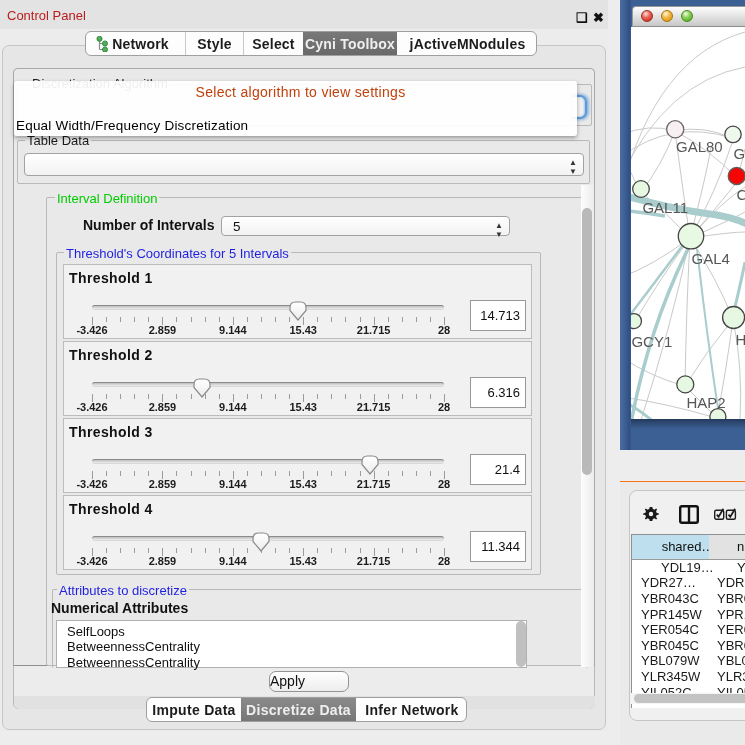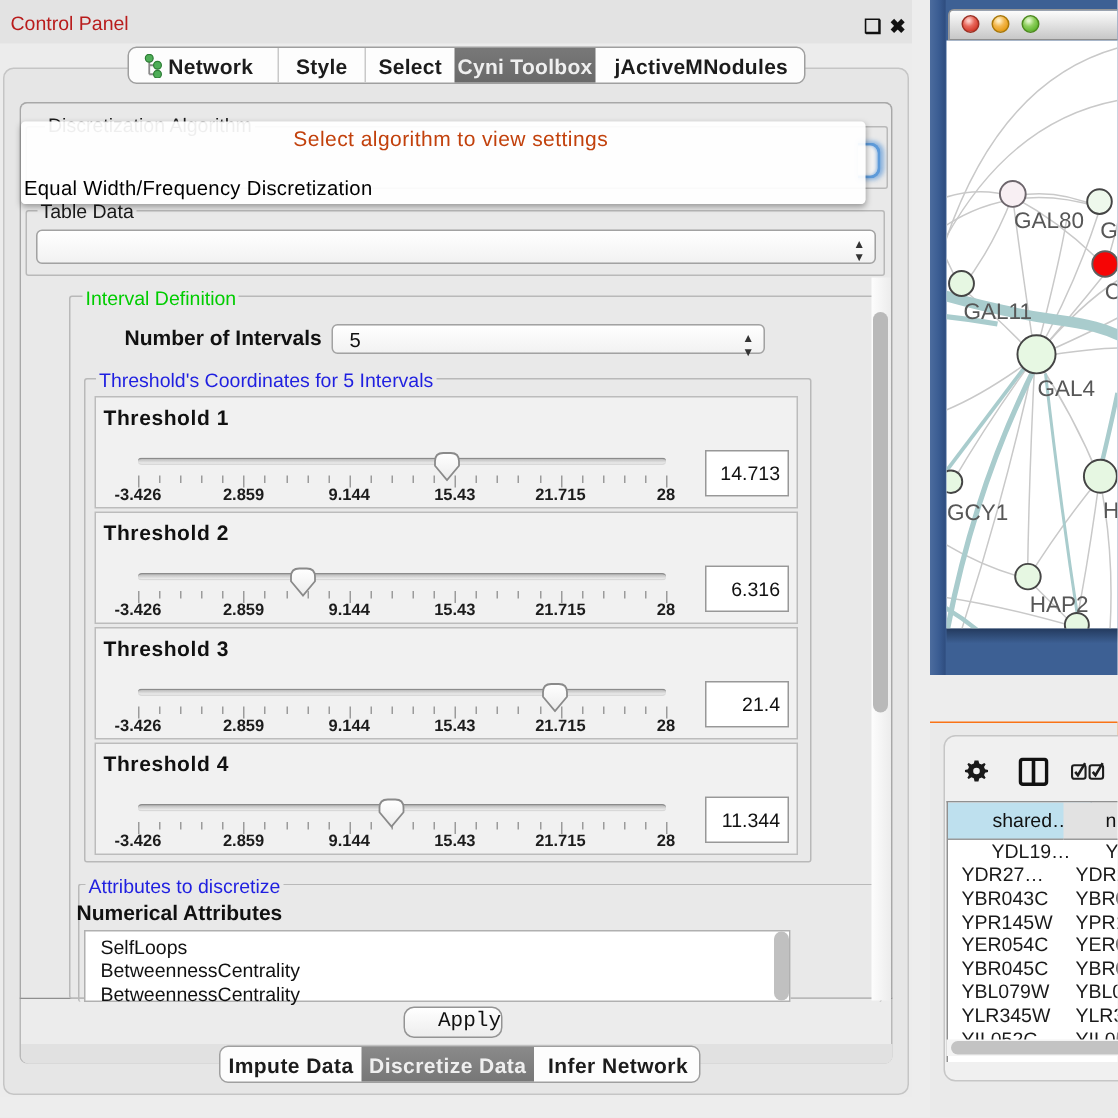--- a/index.html
+++ b/index.html
@@ -34,23 +34,23 @@
 .tpanel .name { position:absolute; left:5px; top:5px; font-size:14px; font-weight:bold; color:#111; letter-spacing:0.4px; }
 .track { position:absolute; left:28px; top:40px; width:352px; height:5px; border-radius:3px;
   background:linear-gradient(#bdbdbd,#eeeeee); border-top:1px solid #8b8b8b; border-bottom:1px solid #d8d8d8;}
 .vbox { position:absolute; left:406px; top:35px; width:56px; height:31px; background:#fff;
   border:1px solid #989898; font-size:13px; color:#111; text-align:right; line-height:29px;
   padding-right:5px; }
 .ticklbl { position:absolute; top:59px; font-size:11px; font-weight:bold; color:#1c1c1c; width:50px; text-align:center; }
 .thumb { position:absolute; top:36px; }
 
 #numattr-list { position:absolute; background:#fff; border:1px solid #b0b0b0; font-size:13px; color:#111; }
-#applybtn { position:absolute; left:269px; top:671px; width:66px; height:21px;
+#applybtn { position:absolute; left:269px; top:671px; width:80px; height:21px;
   background:linear-gradient(#ffffff,#ededed); border:1px solid #949494; border-radius:7px;
-  font-size:14px; color:#111; text-align:right; line-height:19px;font-family:Liberation Mono, monospace; }
+  font-size:14px; color:#111; text-align:left; line-height:19px; }
 #bottabs { position:absolute; left:146px; top:697px; width:321px; height:25px;
   background:#fdfdfd; border:1px solid #9f9f9f; border-radius:6px; overflow:hidden;
   font-size:14px; letter-spacing:0.3px; font-weight:bold; color:#1c1c1c; }
 #bottabs .seg { position:absolute; top:0; height:25px; line-height:24px; text-align:center; }
 #bottabs .sel { background:linear-gradient(#8a8a8a,#757575); color:#efefef; }
 
 #popup { position:absolute; left:14px; top:81px; width:563px; height:55px;
   background:rgba(255,255,255,0.93); border-radius:3px;
   box-shadow:0 2px 4px rgba(0,0,0,0.35); }
 #popup .hint { position:absolute; left:5px; top:2.5px; width:100%; text-align:center;

